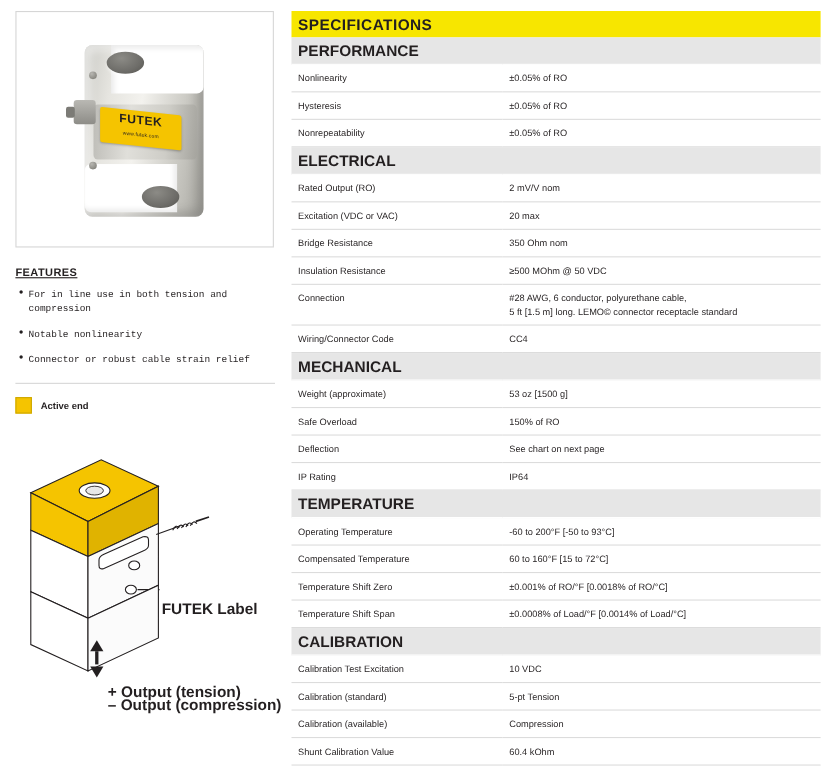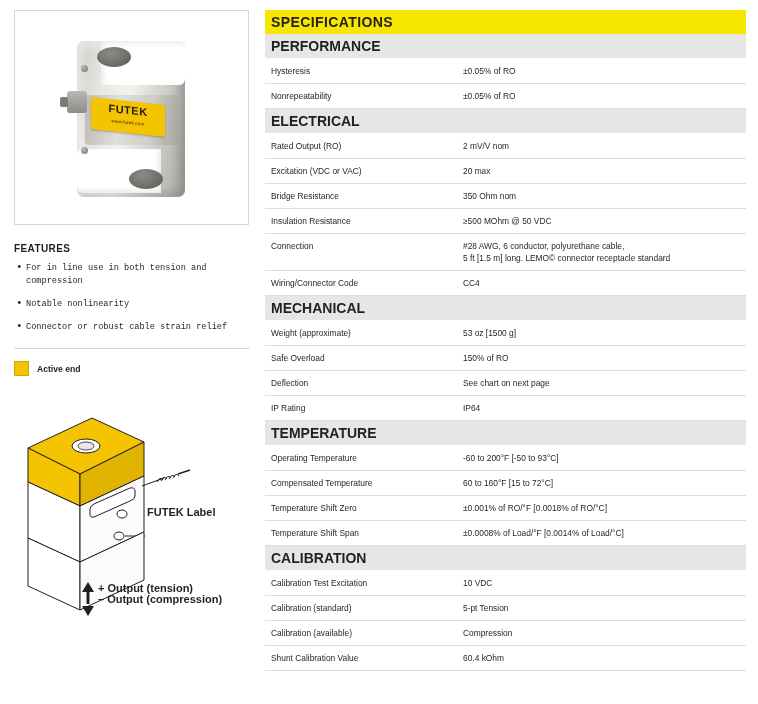--- a/index.html
+++ b/index.html
@@ -138,20 +138,21 @@
     border-radius: 50%;
     background: radial-gradient(circle at 35% 30%, #b8b7b2, #77766f);
   }
 
   .section-title {
     font-size: 10px;
     font-weight: 700;
     letter-spacing: .4px;
     margin: 18px 0 8px 0;
     color: #231f20;
+    text-decoration: underline;
   }
   ul.features {
     list-style: none;
     margin: 0;
     padding: 0;
   }
   ul.features li {
     position: relative;
     font-size: 8.6px;
     line-height: 13px;
@@ -195,24 +196,25 @@
   
   .iso-wrap {
     position: relative;
     width: 236px;
     height: 240px;
     margin-top: 4px;
   }
   .iso-wrap svg { display: block; }
   .iso-label {
     position: absolute;
-    font-size: 11px;
+    font-size: 14px;
     font-weight: 700;
     color: #231f20;
     white-space: nowrap;
+    margin-top: 39px;
   }
   .iso-label.futek { left: 133px; top: 120px; }
   .iso-label.out1  { left: 84px;  top: 196px; }
   .iso-label.out2  { left: 84px;  top: 207px; }
 
   
   .spec-table {
     position: absolute;
     left: 265px;
     top: 10px;
@@ -339,20 +341,24 @@
   <table class="spec-table">
     <tbody>
       <tr class="row-title">
         <td colspan="2">SPECIFICATIONS</td>
       </tr>
 
       <tr class="row-group">
         <td colspan="2">PERFORMANCE</td>
       </tr>
       <tr class="row-data">
+        <td class="k">Nonlinearity</td>
+        <td class="v">±0.05% of RO</td>
+      </tr>
+      <tr class="row-data">
         <td class="k">Hysteresis</td>
         <td class="v">±0.05% of RO</td>
       </tr>
       <tr class="row-data">
         <td class="k">Nonrepeatability</td>
         <td class="v">±0.05% of RO</td>
       </tr>
 
       <tr class="row-group">
         <td colspan="2">ELECTRICAL</td>

